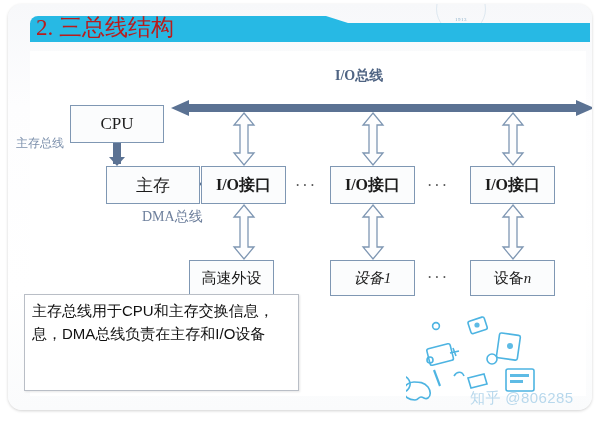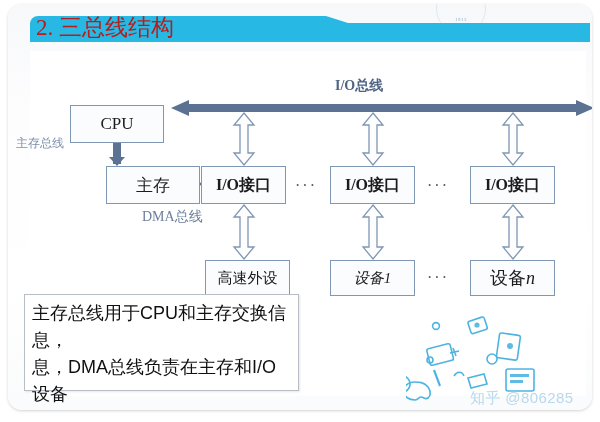--- a/index.html
+++ b/index.html
@@ -104,23 +104,23 @@
     align-items: center;
     justify-content: center;
     color: #1c1c1c;
     font-family: "Liberation Serif", "DejaVu Serif", serif;
   }
   .box.cpu     { left: 40px;  top: 38px;  width: 94px; height: 38px; font-size: 17px; margin-top: 16px; }
   .box.zhucun  { left: 40px;  top: 115px; width: 94px; height: 38px; font-size: 17px; margin-left: 36px; }
   .box.io1     { left: 171px; top: 115px; width: 85px; height: 38px; font-size: 16px; font-weight: bold; }
   .box.io2     { left: 300px; top: 115px; width: 85px; height: 38px; font-size: 16px; font-weight: bold; }
   .box.io3     { left: 440px; top: 115px; width: 85px; height: 38px; font-size: 16px; font-weight: bold; }
-  .box.dev0    { left: 175px; top: 209px; width: 85px; height: 36px; font-size: 15px; }
+  .box.dev0    { left: 159px; top: 209px; width: 85px; height: 36px; font-size: 15px; }
   .box.dev1    { left: 300px; top: 209px; width: 85px; height: 36px; font-size: 15px; font-style: italic; }
-  .box.devn    { left: 440px; top: 209px; width: 85px; height: 36px; font-size: 18px; }
+  .box.devn    { left: 440px; top: 209px; width: 85px; height: 36px; font-size: 15px; }
 
   .italic-n { font-style: italic; }
 
   
   .iobus-line {
     position: absolute;
     left: 158px; top: 53px;
     width: 388px; height: 8px;
     background: #5b7293;
   }
@@ -135,21 +135,21 @@
   .iobus-head-right {
     position: absolute;
     left: 546px; top: 49px;
     width: 0; height: 0;
     border-left: 18px solid #5b7293;
     border-top: 8px solid transparent;
     border-bottom: 8px solid transparent;
   }
   .label-iobus {
     position: absolute;
-    left: 305px; top: 26px;
+    left: 305px; top: 16px;
     font-size: 14px;
     font-weight: bold;
     color: #4f6483;
     font-family: "Liberation Serif", "DejaVu Serif", serif;
   }
 
   
   .mainbus-shaft {
     position: absolute;
     left: 83px; top: 78px;
@@ -232,21 +232,21 @@
   .caption {
     position: absolute;
     left: 16px; top: 290px;
     width: 275px; height: 97px;
     box-sizing: border-box;
     background: #ffffff;
     border: 1.3px solid #b9bec6;
     box-shadow: 1px 1px 2px rgba(0,0,0,0.10);
     padding: 5px 6px 4px 7px;
     font-family: "Liberation Sans", "DejaVu Sans", sans-serif;
-    font-size: 18px;
+    font-size: 15px;
     line-height: 1.5;
     color: #101010;
   }
 
   
   .doodles {
     position: absolute;
     left: 398px; top: 300px;
     width: 190px; height: 110px;
     opacity: 0.85;

